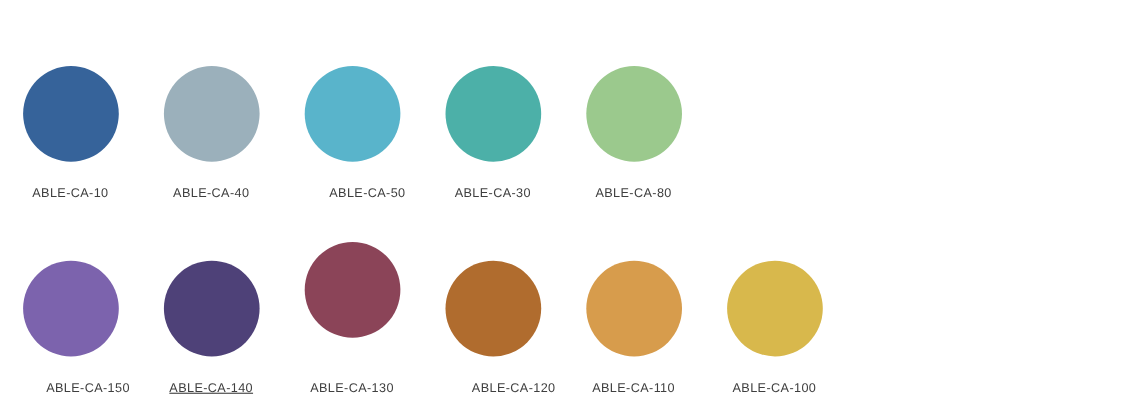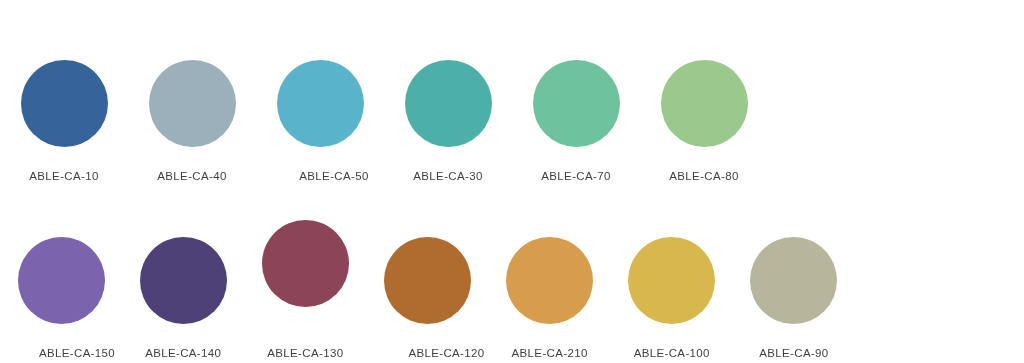--- a/index.html
+++ b/index.html
@@ -76,53 +76,45 @@
     </div>
     <div class="swatch">
       <div class="swatch-circle" style="background-color: rgb(89, 180, 203);"></div>
       <div class="swatch-label" style="color: rgb(63, 63, 63); margin-left: 28px;">ABLE-CA-50</div>
     </div>
     <div class="swatch">
       <div class="swatch-circle" style="background-color: rgb(76, 176, 168);"></div>
       <div class="swatch-label" style="color: rgb(63, 63, 63);">ABLE-CA-30</div>
     </div>
     <div class="swatch">
-      <div class="swatch-circle" style="background-color: rgb(110, 194, 158);"></div>
-      <div class="swatch-label" style="color: rgb(63, 63, 63);">ABLE-CA-70</div>
-    </div>
-    <div class="swatch">
       <div class="swatch-circle" style="background-color: rgb(155, 201, 141);"></div>
       <div class="swatch-label" style="color: rgb(63, 63, 63);">ABLE-CA-80</div>
     </div>
   </div>
 
   <div class="swatch-row row-2">
     <div class="swatch">
       <div class="swatch-circle" style="background-color: rgb(124, 99, 173);"></div>
       <div class="swatch-label" style="color: rgb(63, 63, 63); margin-left: 32px;">ABLE-CA-150</div>
     </div>
     <div class="swatch">
       <div class="swatch-circle" style="background-color: rgb(78, 65, 120);"></div>
-      <div class="swatch-label" style="color: rgb(63, 63, 63);">ABLE-CA-140</div>
+      <div class="swatch-label" style="color: rgb(63, 63, 63); text-decoration: underline;">ABLE-CA-140</div>
     </div>
     <div class="swatch">
       <div class="swatch-circle" style="background-color: rgb(139, 68, 88);"></div>
       <div class="swatch-label" style="color: rgb(63, 63, 63); margin-top: 40px;">ABLE-CA-130</div>
     </div>
     <div class="swatch">
       <div class="swatch-circle" style="background-color: rgb(176, 108, 46);"></div>
       <div class="swatch-label" style="color: rgb(63, 63, 63); margin-left: 38px;">ABLE-CA-120</div>
     </div>
     <div class="swatch">
       <div class="swatch-circle" style="background-color: rgb(215, 156, 76);"></div>
-      <div class="swatch-label" style="color: rgb(63, 63, 63);">ABLE-CA-210</div>
+      <div class="swatch-label" style="color: rgb(63, 63, 63);">ABLE-CA-110</div>
     </div>
     <div class="swatch">
       <div class="swatch-circle" style="background-color: rgb(216, 184, 76);"></div>
       <div class="swatch-label" style="color: rgb(63, 63, 63);">ABLE-CA-100</div>
-    </div>
-    <div class="swatch">
-      <div class="swatch-circle" style="background-color: rgb(183, 182, 157);"></div>
-      <div class="swatch-label" style="color: rgb(63, 63, 63);">ABLE-CA-90</div>
     </div>
   </div>
 
 </div>
 
 </body></html>

